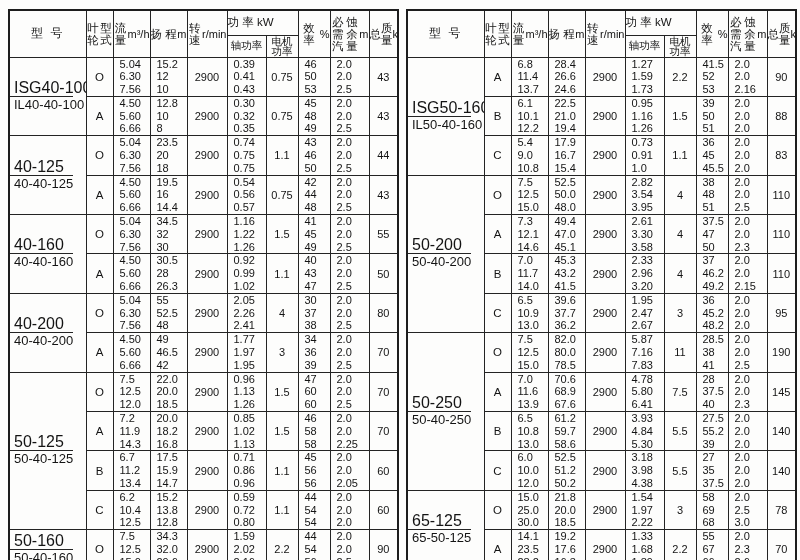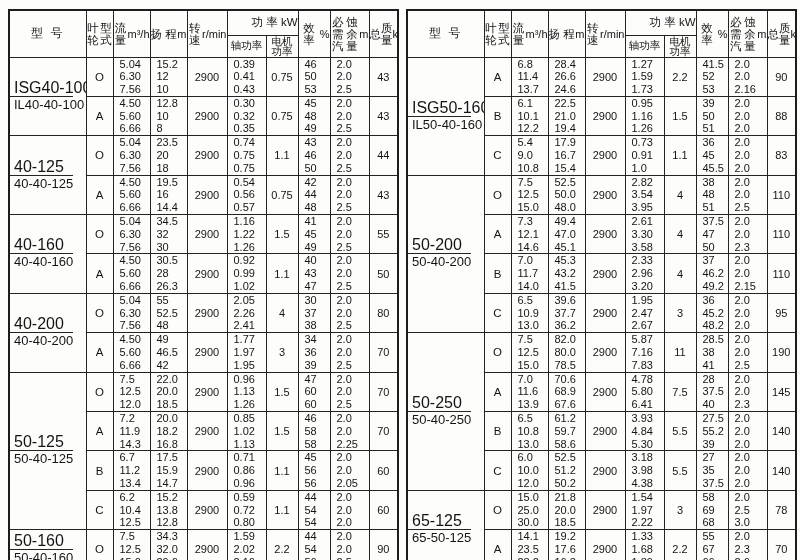--- a/index.html
+++ b/index.html
@@ -46,21 +46,21 @@
   thead tr.h2{height:22px}
   th .stack{
     height:43px;
     display:flex;flex-direction:row;
     justify-content:space-between;align-items:center;
     padding:2px 0;box-sizing:border-box;
     font-size:11.5px;line-height:12px;
   }
   th .stack .u{font-size:11px}
   th.h-model{font-size:12px;letter-spacing:2px;}
-  th.h-power{font-size:11.5px;text-align:right}
+  th.h-power{font-size:11.5px;text-align:left}
   th.h-shaft{font-size:10.5px;text-align:center}
   th.h-motor div{font-size:10.5px;line-height:10.5px;}
   
   td{font-size:11px}
   td .ln{
     height:12.8px;line-height:12.8px;
     padding-left:6px;text-align:left;
     white-space:nowrap;
   }
   td.ctr{text-align:center}

